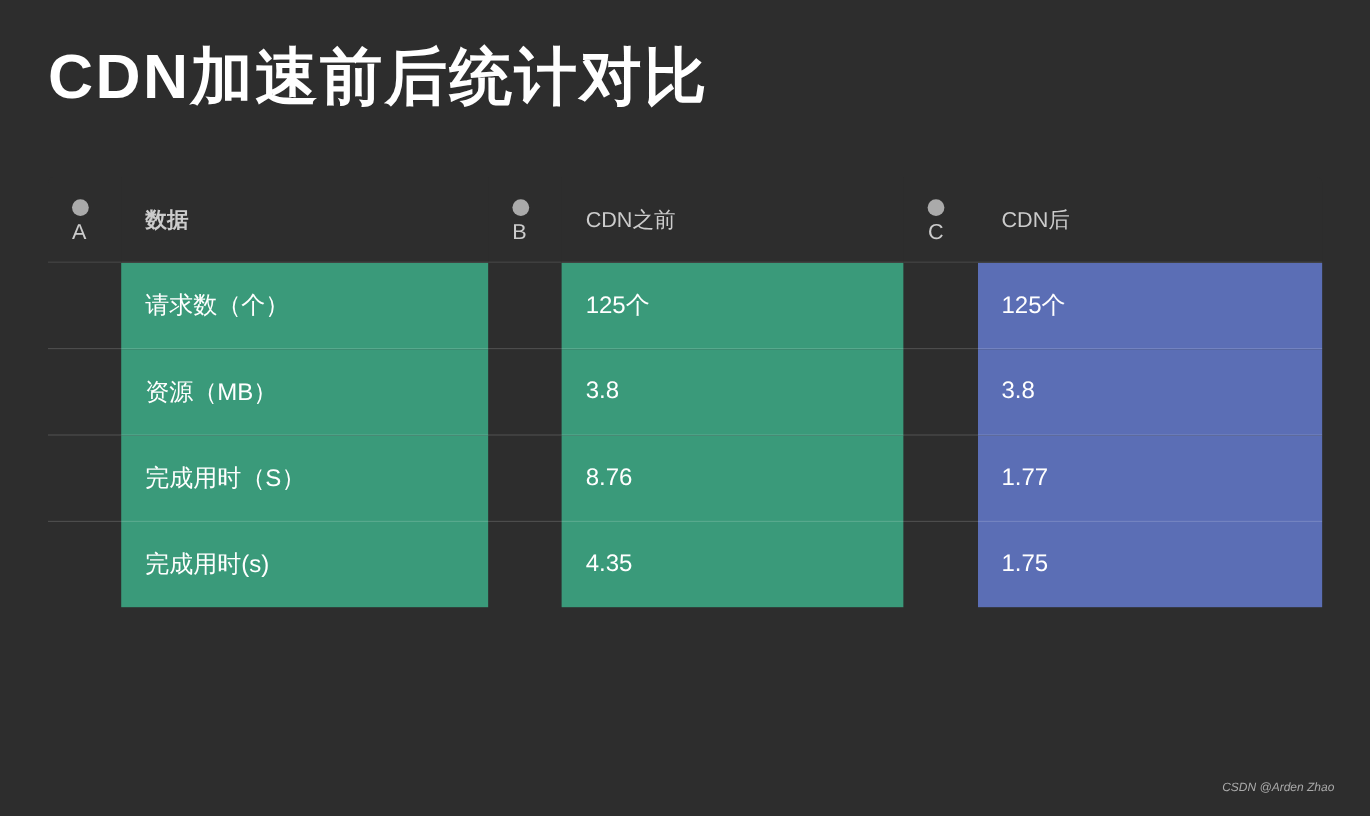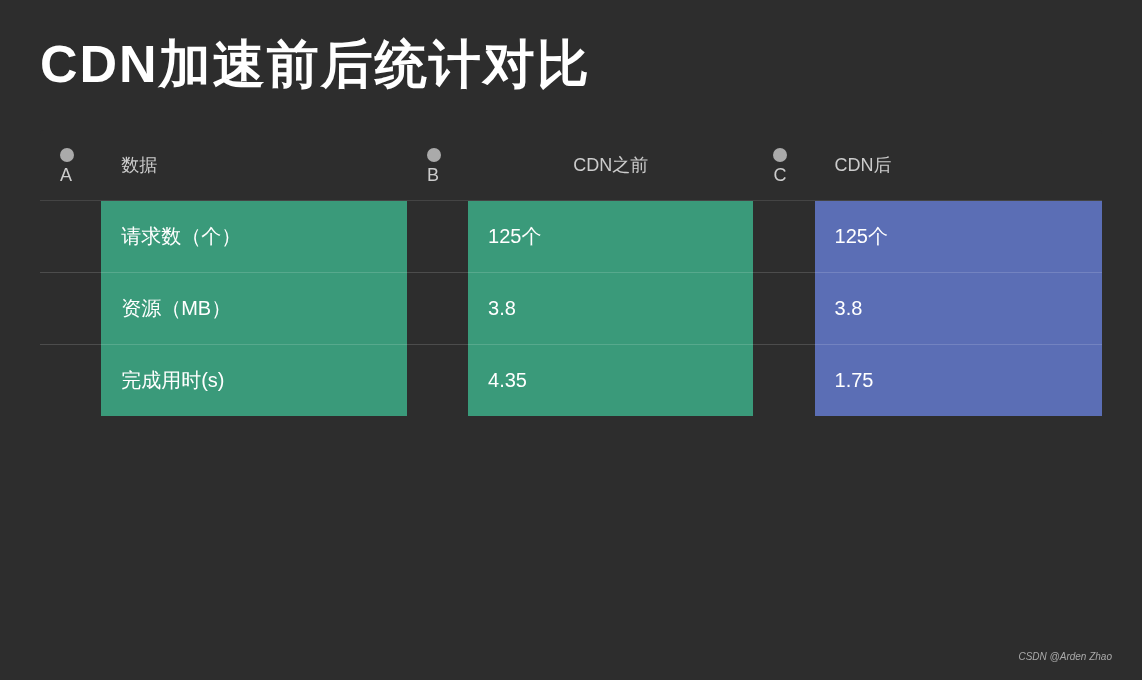--- a/index.html
+++ b/index.html
@@ -17,20 +17,21 @@
       color: #ffffff;
     }
 
     .page-container {
       width: 1142px;
       height: 680px;
       background-color: #2d2d2d;
       padding: 30px 40px 20px 40px;
       display: flex;
       flex-direction: column;
+      gap: 18px;
     }
 
     .page-title {
       font-size: 52px;
       font-weight: bold;
       color: #ffffff;
       margin-bottom: 30px;
       letter-spacing: 2px;
     }
 
@@ -53,23 +54,23 @@
     thead th {
       padding: 14px 20px;
       font-size: 18px;
       font-weight: normal;
       color: #cccccc;
       text-align: left;
       border-bottom: 1px solid #444;
     }
 
     thead th.col-a { width: 60px; }
-    thead th.col-data { width: 300px; }
+    thead th.col-data { width: 300px; font-weight: bold; }
     thead th.col-b { width: 60px; }
-    thead th.col-cdn-before { width: 280px; text-align: center; }
+    thead th.col-cdn-before { width: 280px; }
     thead th.col-c { width: 60px; }
     thead th.col-cdn-after { width: 282px; }
 
     .dot {
       display: inline-block;
       width: 14px;
       height: 14px;
       border-radius: 50%;
       margin-right: 6px;
       vertical-align: middle;
@@ -179,20 +180,28 @@
           <tr>
       <td class="cell-col-a"></td>
       <td class="cell-label">资源（MB）</td>
       <td class="cell-col-b"></td>
       <td class="cell-before">3.8</td>
       <td class="cell-col-c"></td>
       <td class="cell-after">3.8</td>
     </tr>
           <tr>
       <td class="cell-col-a"></td>
+      <td class="cell-label">完成用时（S）</td>
+      <td class="cell-col-b"></td>
+      <td class="cell-before">8.76</td>
+      <td class="cell-col-c"></td>
+      <td class="cell-after">1.77</td>
+    </tr>
+          <tr>
+      <td class="cell-col-a"></td>
       <td class="cell-label">完成用时(s)</td>
       <td class="cell-col-b"></td>
       <td class="cell-before">4.35</td>
       <td class="cell-col-c"></td>
       <td class="cell-after">1.75</td>
     </tr>
         </tbody>
     </table>
   </div>
 

